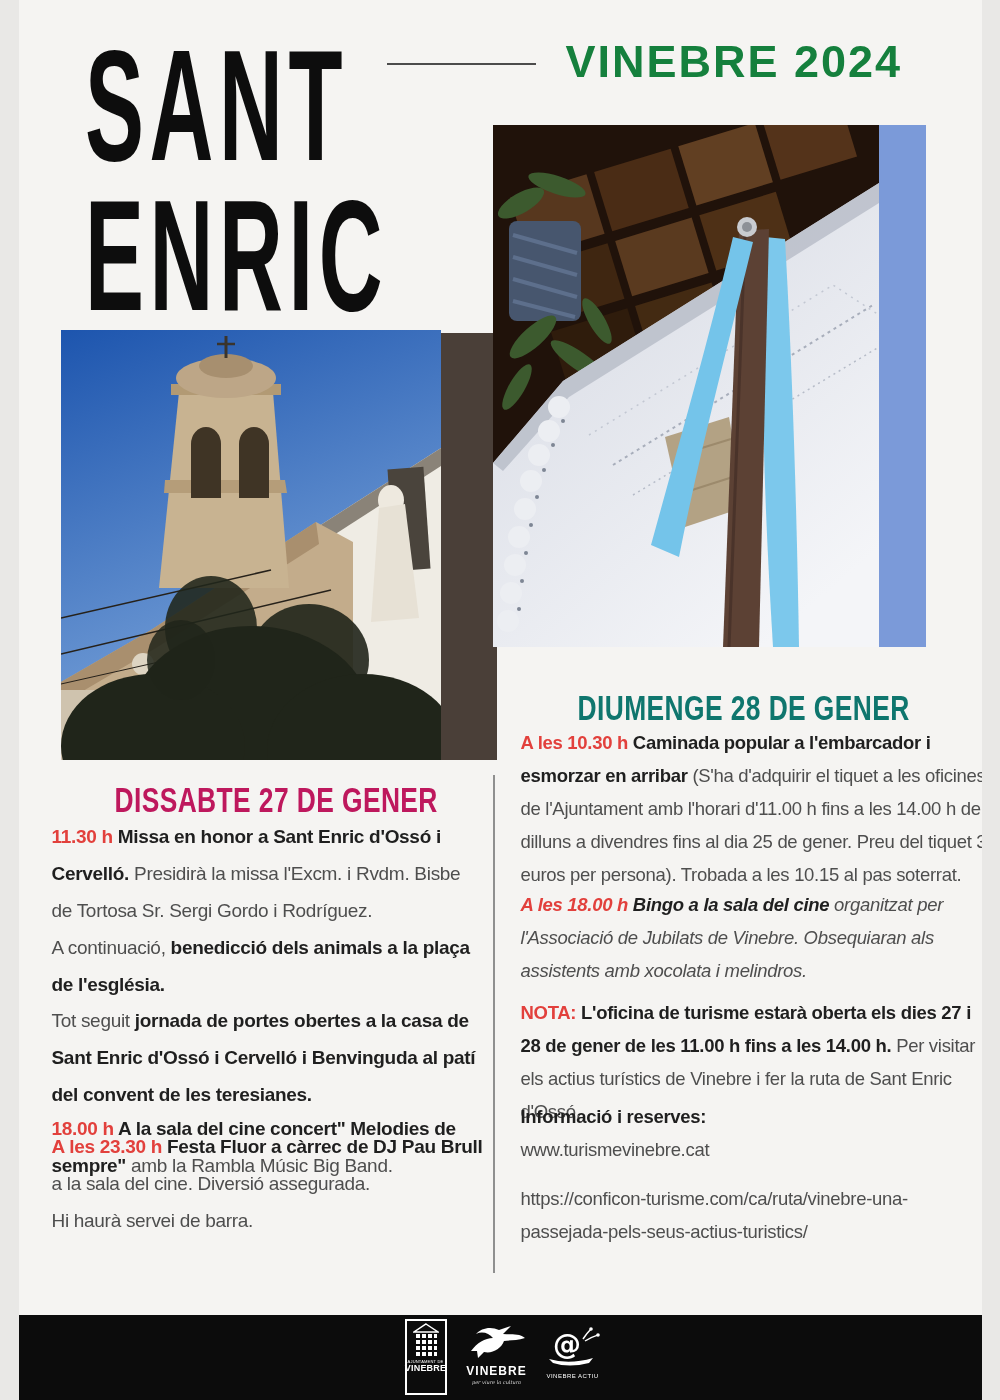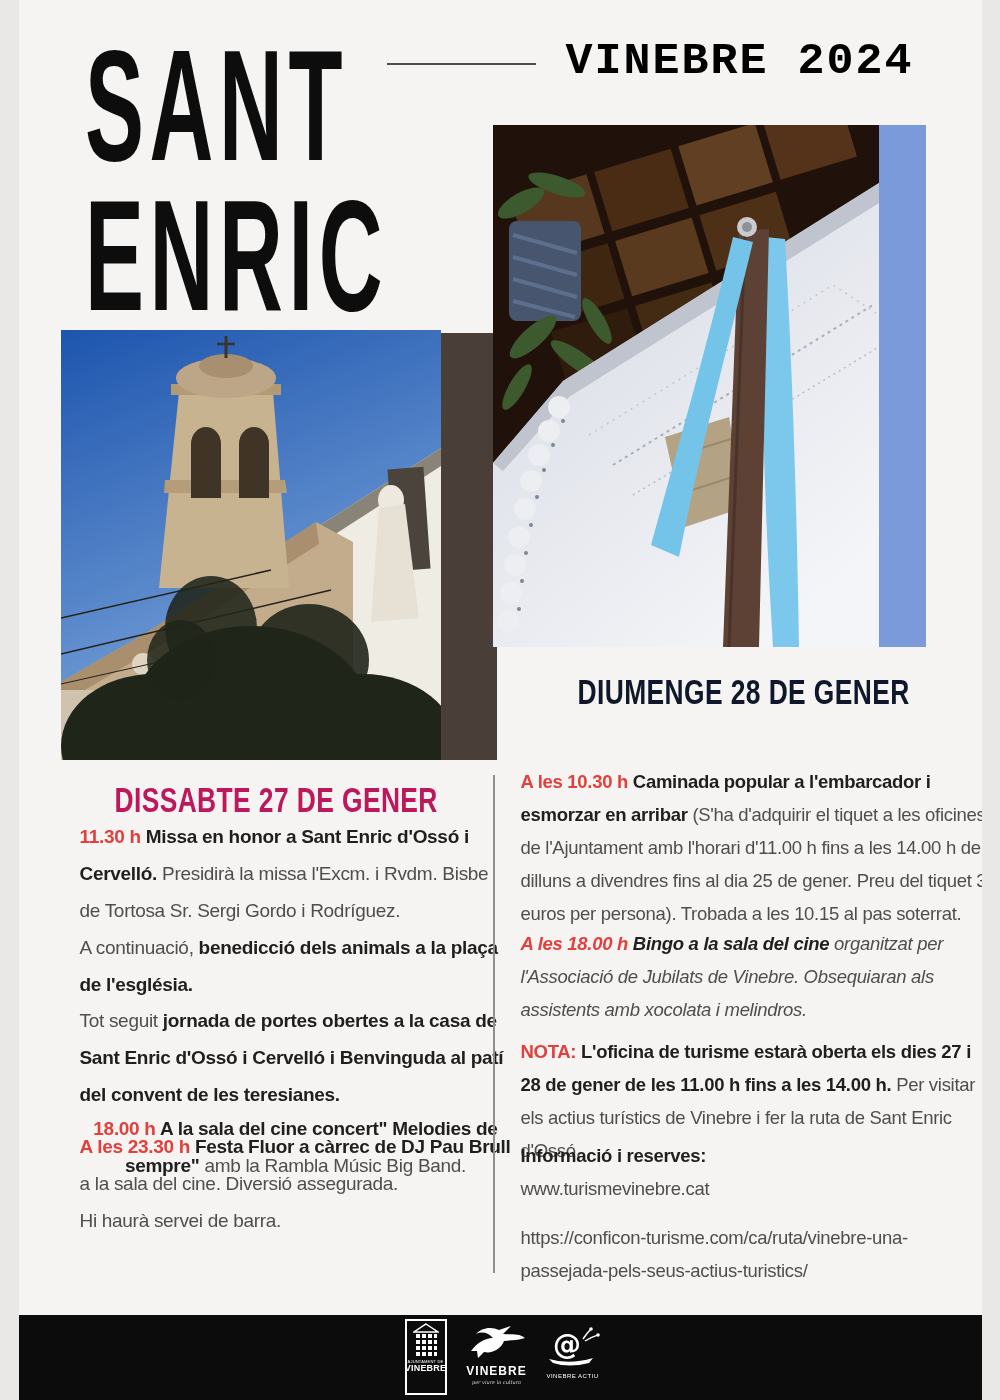--- a/index.html
+++ b/index.html
@@ -5,42 +5,42 @@
   html,body{margin:0;padding:0;background:#e9e8e6;}
   .page{position:relative;width:963px;height:1400px;margin:0 auto;background:#f5f4f2;overflow:hidden;
         font-family:"Liberation Sans",sans-serif;}
 
   
   .title-line{position:absolute;left:66px;color:#0d0d0d;font-weight:900;font-size:158px;line-height:1;
               letter-spacing:10px;transform:scaleX(0.56);transform-origin:left top;white-space:nowrap;}
   .title-line.l1{top:26px;}
   .title-line.l2{top:176px;}
   .top-divider{position:absolute;left:368px;top:63px;width:149px;height:2px;background:#4c4c4c;}
-  .year{position:absolute;left:547px;top:36px;font-family:Liberation Mono, monospace;font-weight:bold;
-        font-size:45px;letter-spacing:2px;color:#000000;white-space:nowrap;}
+  .year{position:absolute;left:547px;top:36px;font-family:Liberation Sans, sans-serif;font-weight:bold;
+        font-size:45px;letter-spacing:2px;color:#15803d;white-space:nowrap;}
 
   
   .photo{position:absolute;overflow:hidden;}
   .photo svg{display:block;width:100%;height:100%;}
   .photo-right{left:474px;top:125px;width:386px;height:522px;}
   .blue-strip{position:absolute;left:860px;top:125px;width:47px;height:522px;background:#7b9ad9;}
   .brown-block{position:absolute;left:422px;top:333px;width:56px;height:427px;background:#4a3f38;}
   .photo-left{left:42px;top:330px;width:380px;height:430px;}
 
   
   .col-heading{position:absolute;font-weight:bold;font-size:33px;text-align:center;white-space:nowrap;}
   .col-heading>span{display:inline-block;transform:scale(0.8,1.06);transform-origin:center top;letter-spacing:0.5px;}
   .heading-left{left:48px;top:780px;width:420px;color:#be185d;}
-  .heading-right{left:495px;top:672px;width:460px;color:#0f172a;}
+  .heading-right{left:495px;top:688px;width:460px;color:#0f766e;}
 
   .para{position:absolute;font-size:19px;letter-spacing:-0.3px;color:#4e4e4e;}
   .para .t{color:#e2403c;font-weight:bold;}
   .para .b{color:#1f1f1f;font-weight:bold;}
-  .col-l{left:33px;width:432px;line-height:37px;margin-left:28px;}
-  .col-r{left:502px;width:466px;line-height:33px;font-size:18.5px;margin-top:39px;}
+  .col-l{left:33px;width:432px;line-height:37px;}
+  .col-r{left:502px;width:466px;line-height:33px;font-size:18.5px;}
   .url{overflow-wrap:anywhere;}
 
   .v-divider{position:absolute;left:474px;top:775px;width:2px;height:498px;background:#8f8f8f;}
 
   
   .footer{position:absolute;left:0;top:1315px;width:1000px;height:85px;background:#0c0c0c;}
   .logo{position:absolute;color:#fff;text-align:center;}
   .logo-ajuntament{left:386px;top:4px;width:42px;height:76px;border:2px solid #fff;box-sizing:border-box;
                    display:flex;flex-direction:column;align-items:center;justify-content:flex-start;padding-top:2px;}
   .logo-ajuntament .txt1{font-size:4px;letter-spacing:0.2px;margin-top:2px;}
@@ -191,21 +191,21 @@
 
   <div class="para col-l" style="top:818px;">
     <span class="t">11.30 h</span><span class="b"> Missa en honor a Sant Enric d'Ossó i Cervelló. </span><span>Presidirà la missa l'Excm. i Rvdm. Bisbe de Tortosa Sr. Sergi Gordo i Rodríguez.</span><br>
     <span>A continuació, </span><span class="b">benedicció dels animals a la plaça de l'església.</span>
   </div>
 
   <div class="para col-l" style="top:1002px;">
     <span>Tot seguit </span><span class="b">jornada de portes obertes a la casa de Sant Enric d'Ossó i Cervelló i Benvinguda al patí del convent de les teresianes.</span>
   </div>
 
-  <div class="para col-l" style="top:1110px;text-align:center;">
+  <div class="para col-l" style="top:1110px;">
     <span class="t">18.00 h</span><span class="b"> A la sala del cine concert" Melodies de sempre" </span><span>amb la Rambla Músic Big Band.</span>
   </div>
 
   <div class="para col-l" style="top:1128px;">
     <span class="t">A les 23.30 h</span><span class="b"> Festa Fluor a càrrec de DJ Pau Brull </span><span>a la sala del cine. Diversió assegurada.</span><br>
     <span>Hi haurà servei de barra.</span>
   </div>
 
   <div class="v-divider"></div>
 

